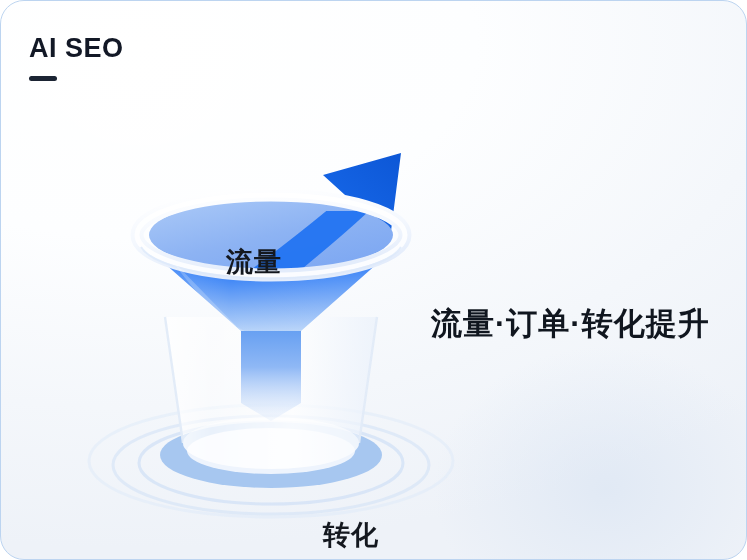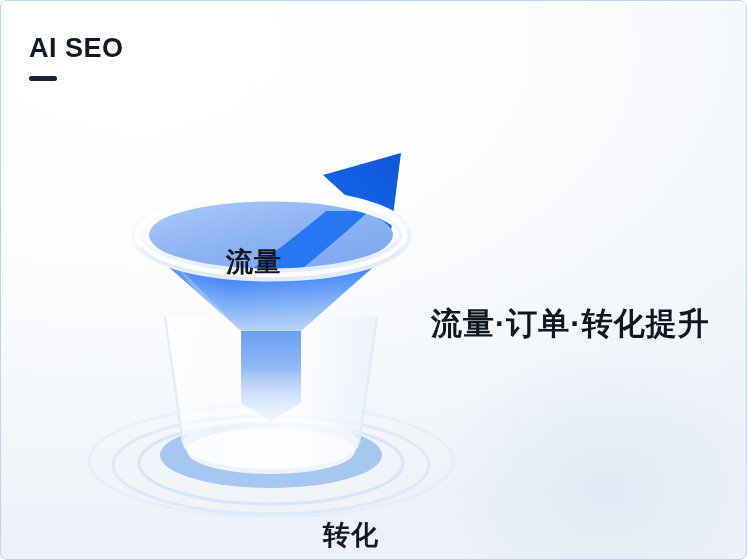--- a/index.html
+++ b/index.html
@@ -14,21 +14,21 @@
   #slide {
     position: relative;
     width: 747px;
     height: 560px;
     overflow: hidden;
     box-sizing: border-box;
     background:
       radial-gradient(120% 90% at 18% 8%, #ffffff 0%, #fdfeff 38%, #f4f7fb 72%, #eef2f8 100%),
       linear-gradient(135deg, #ffffff 0%, #f7f9fc 55%, #e9eef6 100%);
     border: 1.5px solid #bcd4f0;
-    border-radius: 7px;
+    border-radius: 24px;
   }
 
   
   .bg-bloom {
     position: absolute;
     border-radius: 50%;
     pointer-events: none;
   }
   .bloom-a {
     left: -120px; top: -140px;

